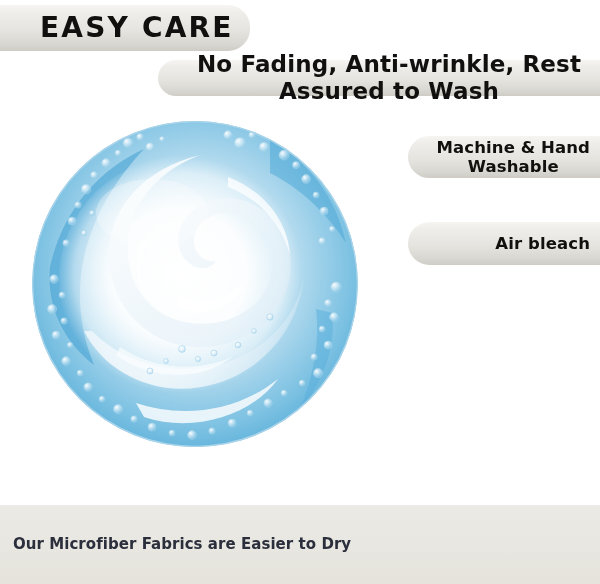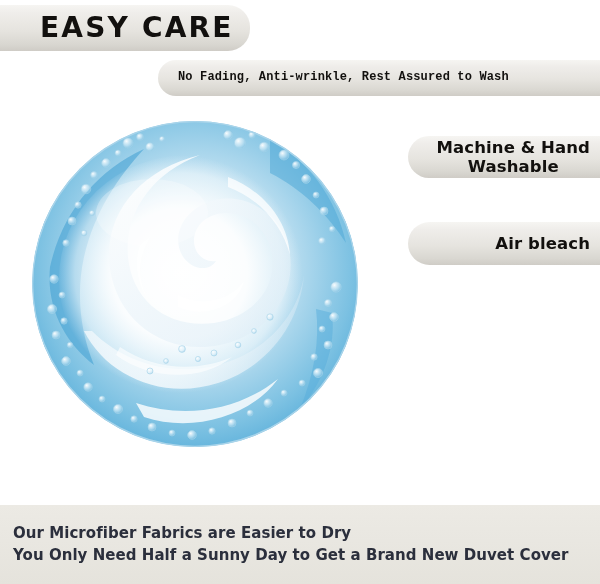--- a/index.html
+++ b/index.html
@@ -61,23 +61,22 @@
     font-weight: 700;
     letter-spacing: 2.2px;
   }
   #banner-subtitle {
     left: 158px;
     top: 60px;
     width: 442px;
     height: 36px;
     justify-content: flex-start;
     padding-left: 20px;
-    font-size: 12px;
+    font-size: 23px;
     letter-spacing: 0.15px;
-    font-family: Liberation Mono, monospace;
   }
 
   
   .feature-pill {
     right: 0;
     left: auto;
     width: 192px;
     font-size: 16.5px;
     padding: 0 10px;
   }
@@ -275,16 +274,15 @@
   <div class="pill round-left feature-pill" id="feature-1">
     <span>
       <span class="feature-line">Air bleach</span>
     </span>
   </div>
 
 
 
   <div id="footer-band">
     <div class="footer-line">Our Microfiber Fabrics are Easier to Dry</div>
-    <div class="footer-line">You Only Need Half a Sunny Day to Get a Brand New Duvet Cover</div>
   </div>
 
 </div>
 
 </body></html>

